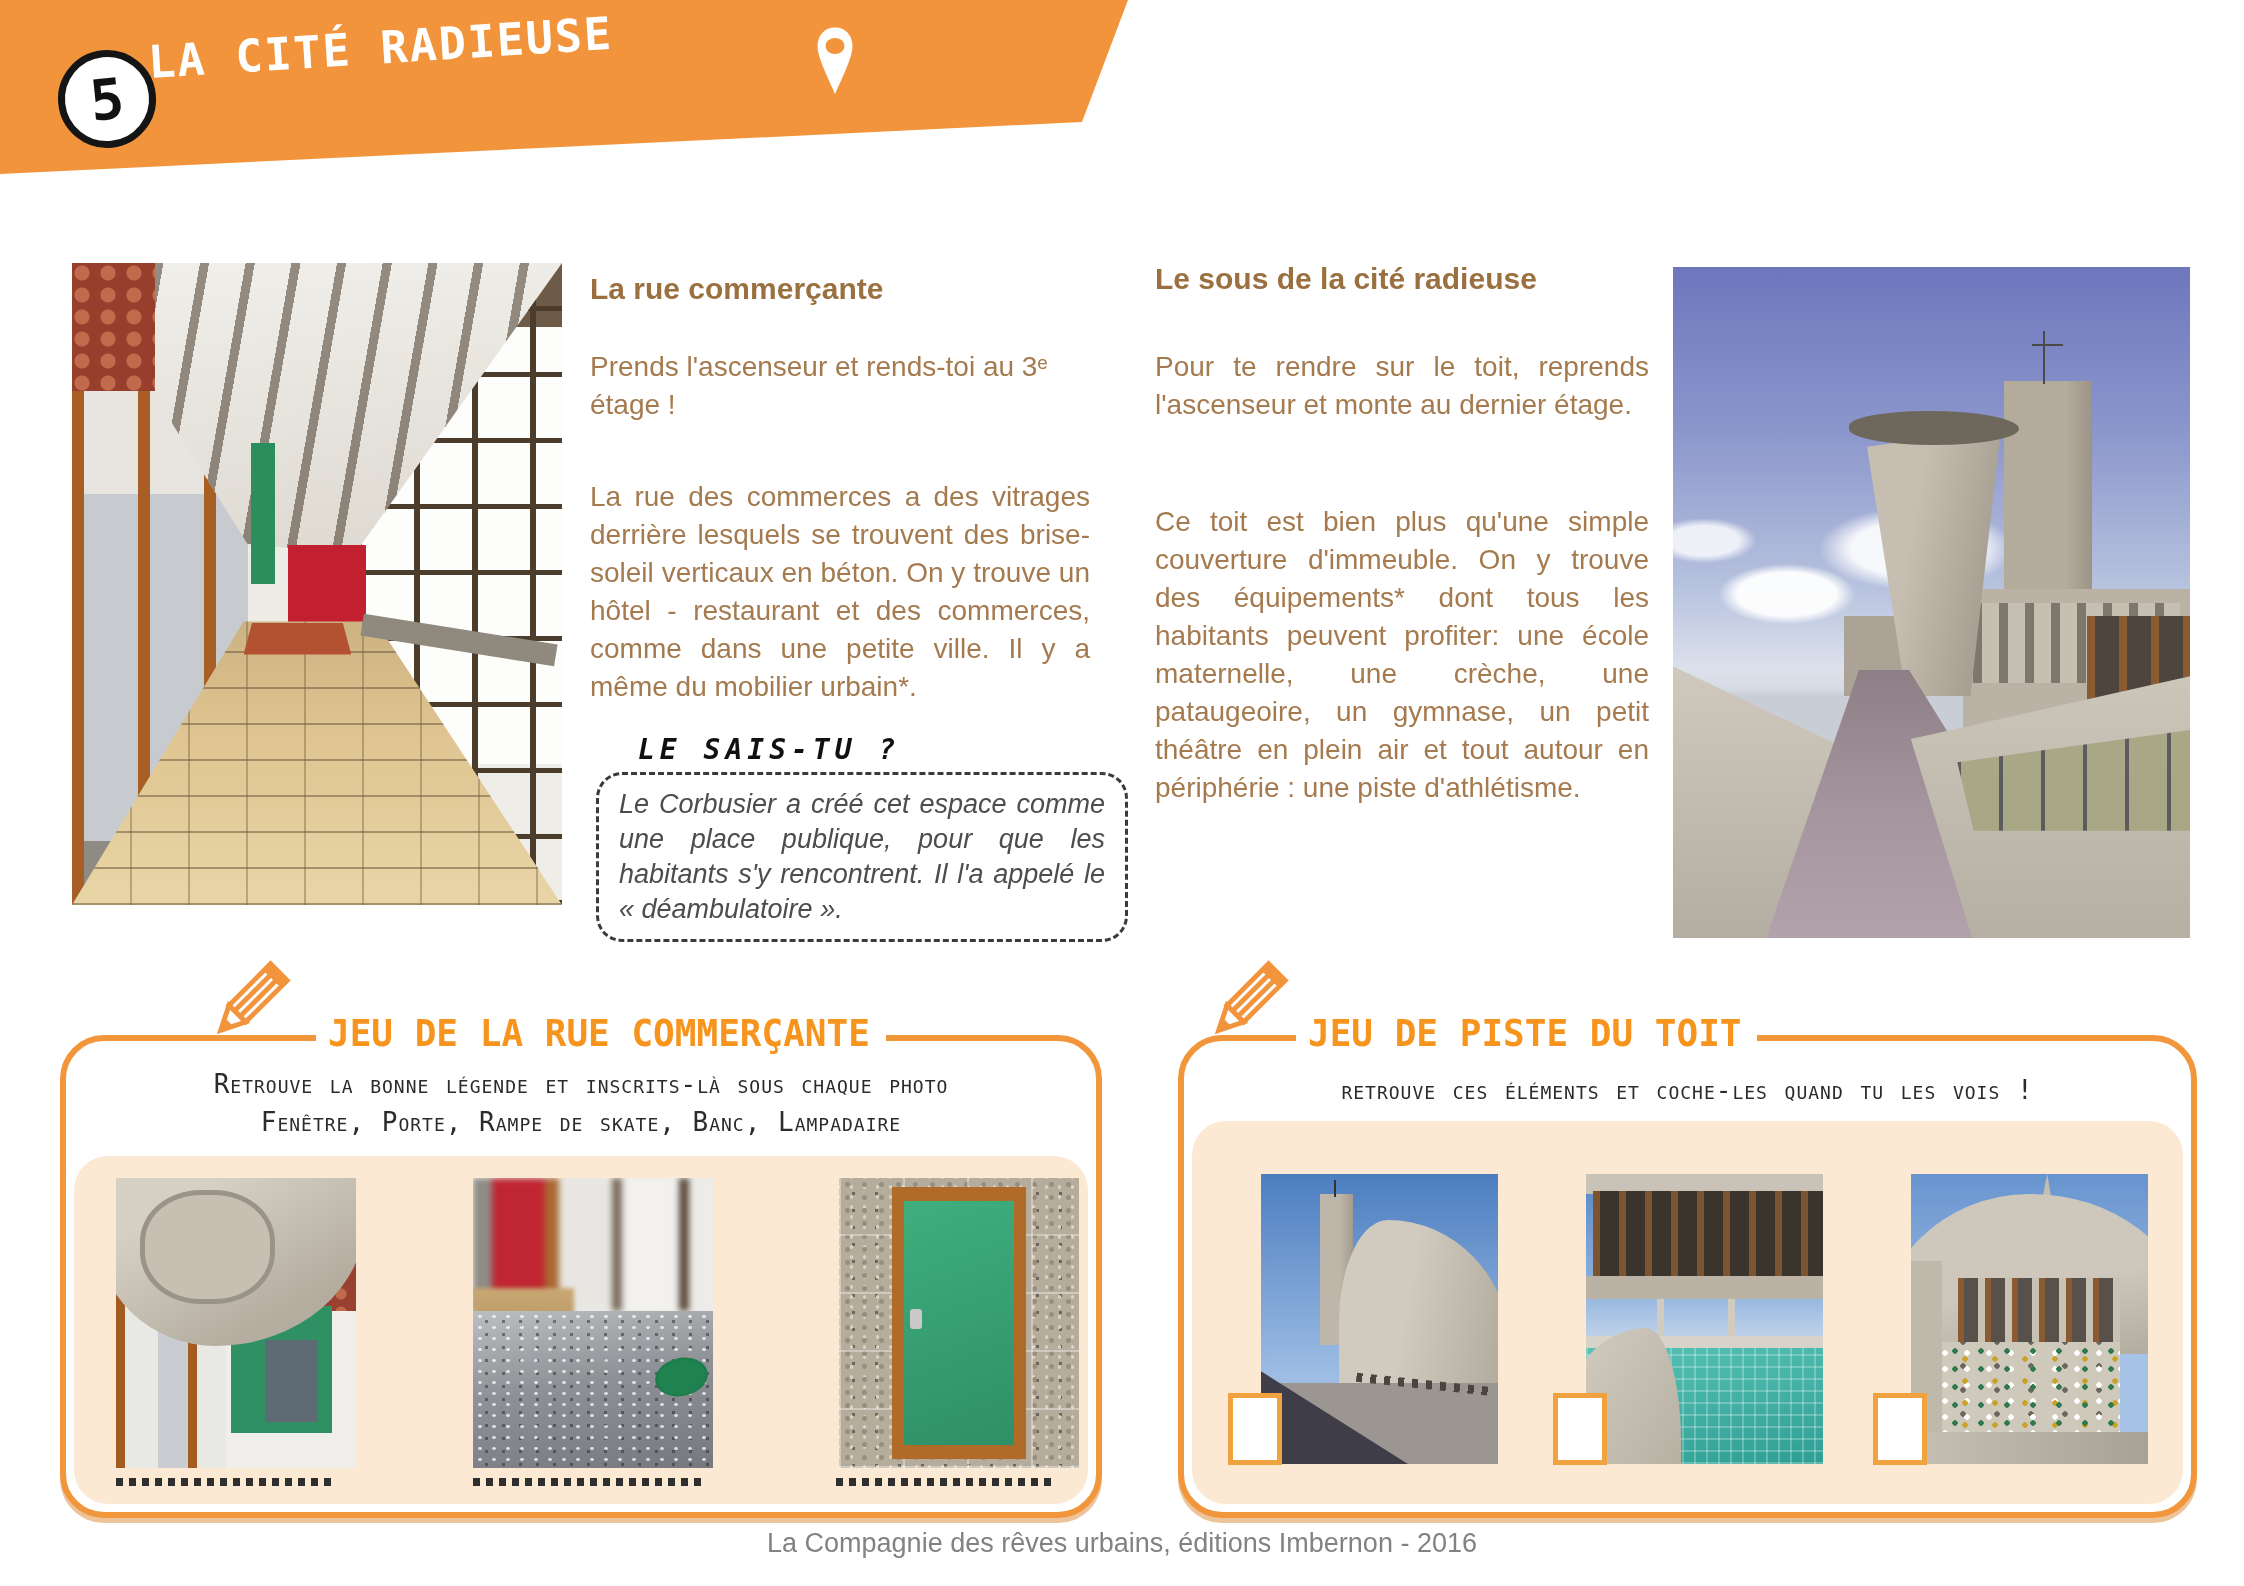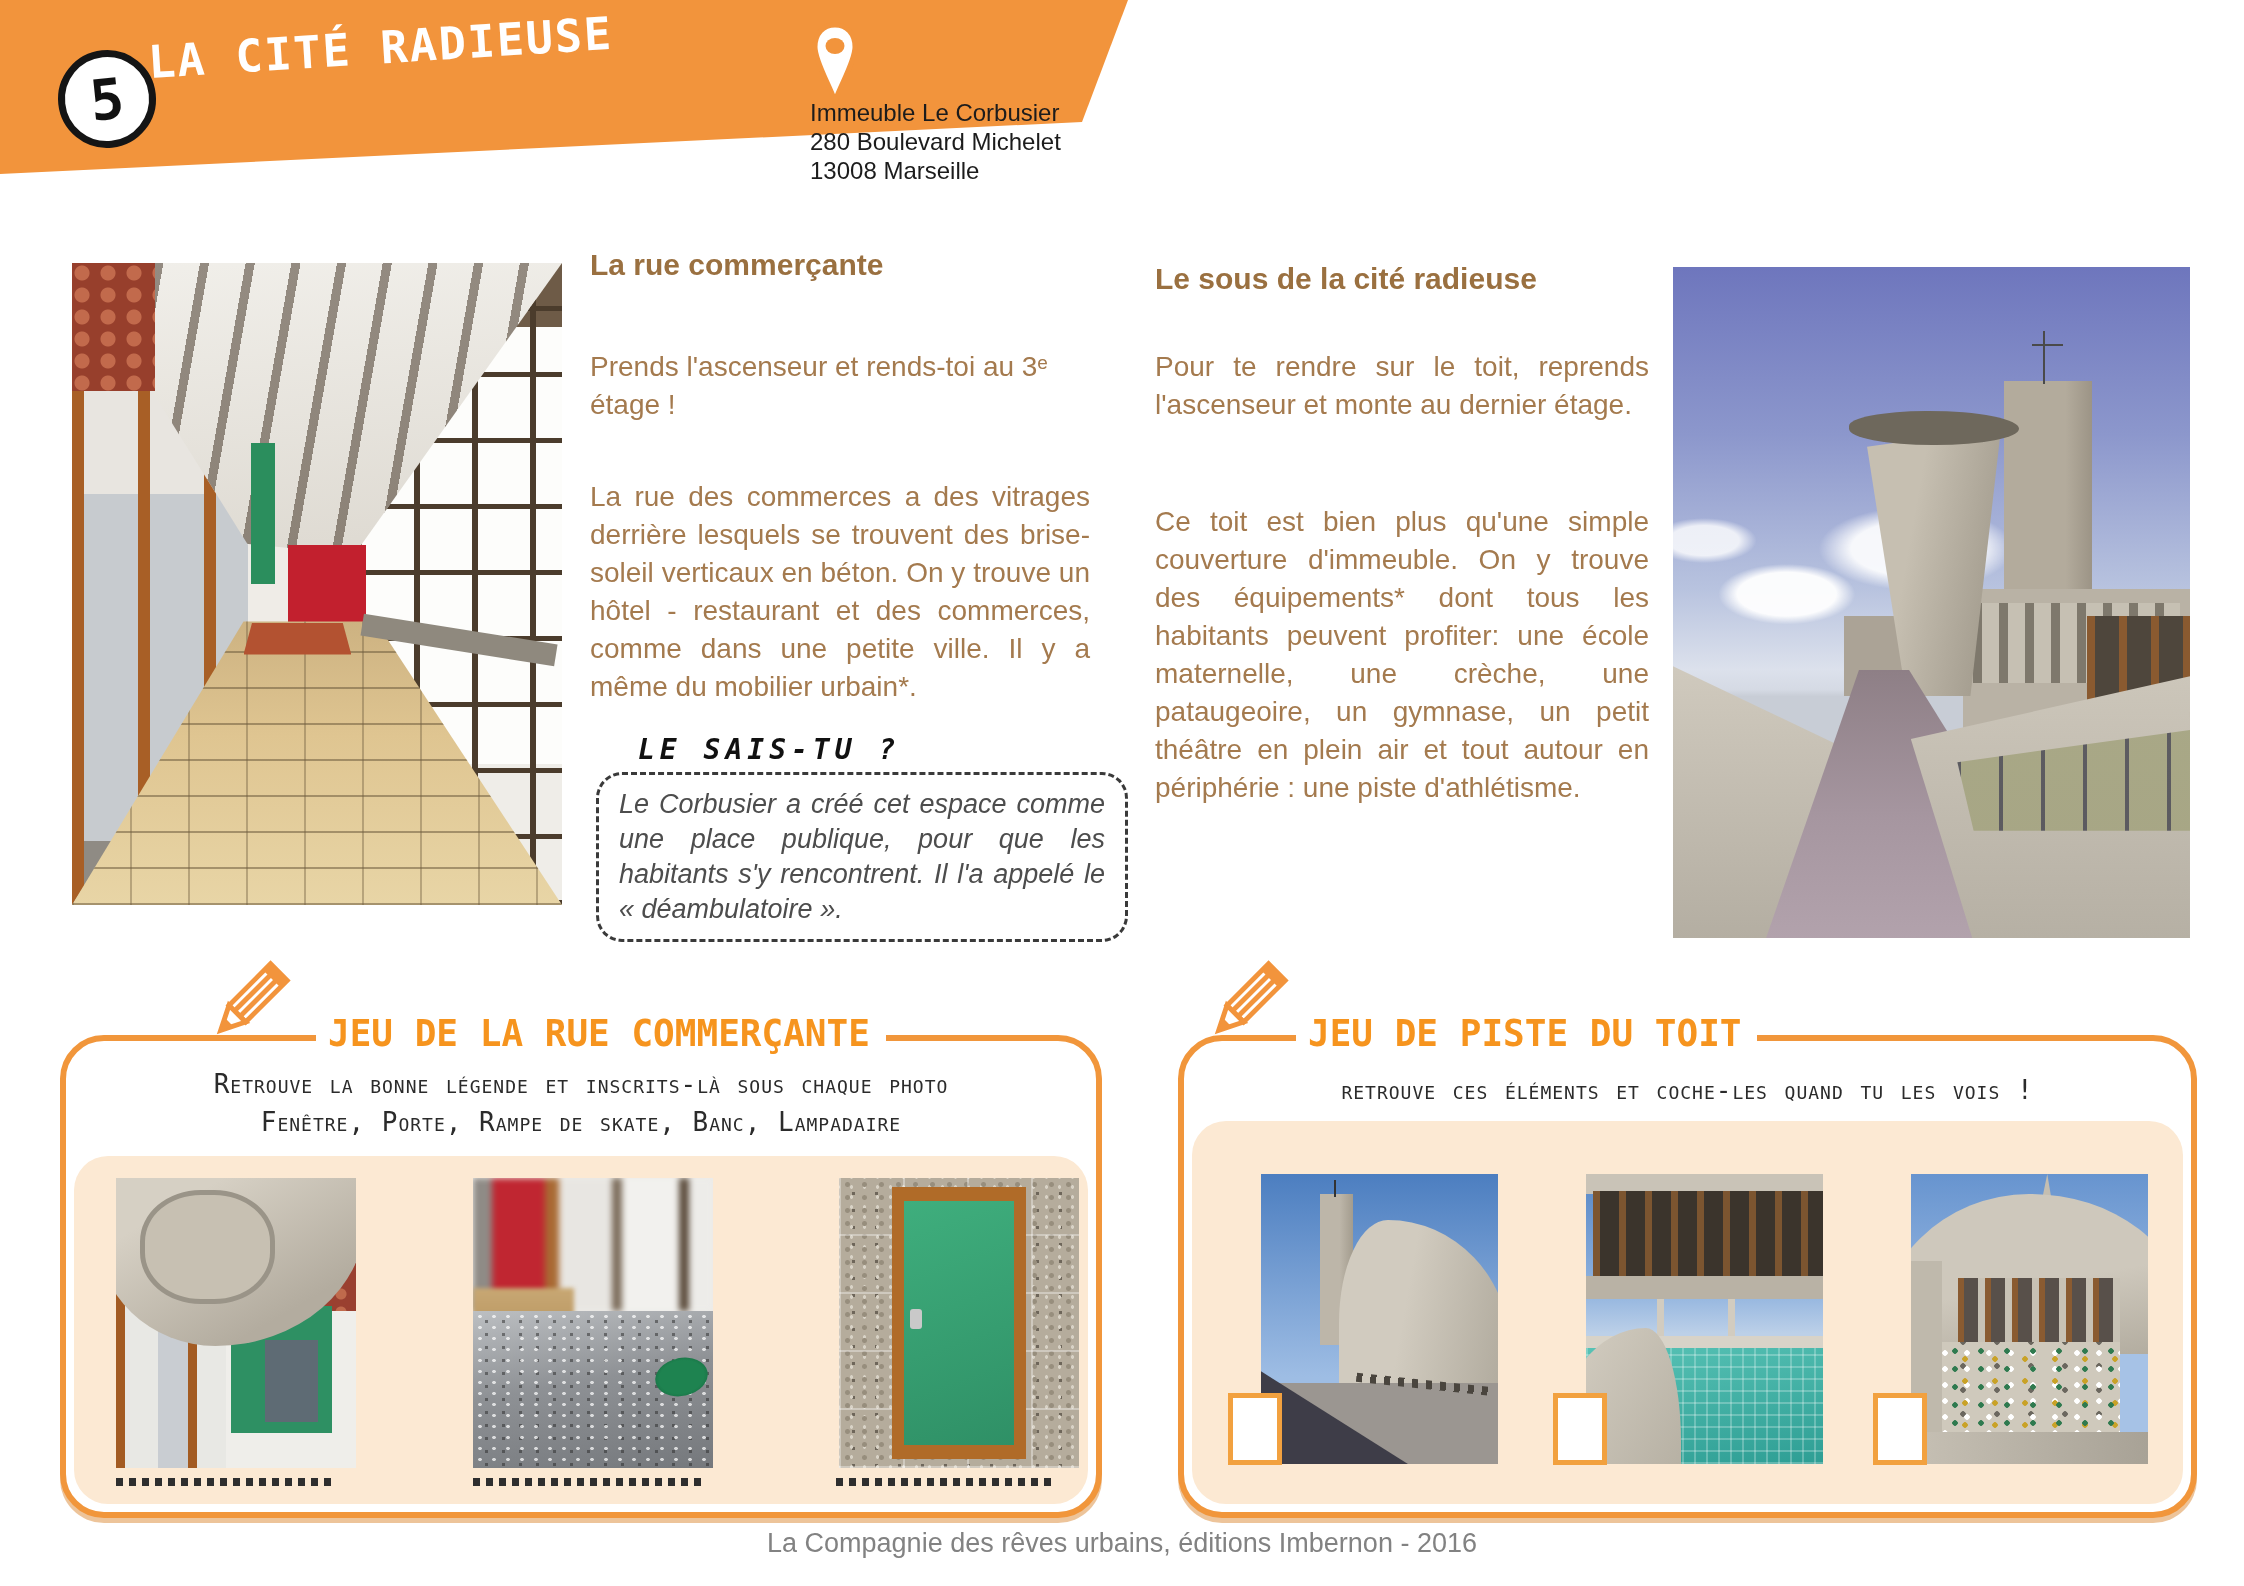--- a/index.html
+++ b/index.html
@@ -192,39 +192,34 @@
   <div class="banner"></div>
   <div class="num-circle">
     <span>5</span>
   </div>
   <div class="banner-title">LA CITÉ RADIEUSE</div>
 
   <svg class="pin" viewBox="0 0 46 84">
     <path d="M23 3 C11 3 3 12 3 25 C3 39 17 62 23 79 C29 62 43 39 43 25 C43 12 35 3 23 3 Z" fill="#fff" stroke="#F2943C" stroke-width="5"></path>
     <ellipse cx="23" cy="24" rx="9.5" ry="8" fill="#F2943C"></ellipse>
   </svg>
-  <div class="address">
-    <div>Immeuble Le Corbusier</div>
-    <div>280 Boulevard Michelet</div>
-    <div>13008 Marseille</div>
-  </div>
 
   <div class="photo" id="ph-corridor">
     <div class="cr-ceiling"></div>
     <div class="cr-wall-left"></div>
     <div class="cr-brick"></div>
     <div class="cr-green"></div>
     <div class="cr-wall-right"></div>
     <div class="cr-red"></div>
     <div class="cr-floor"></div>
     <div class="cr-terra"></div>
     <div class="cr-bench"></div>
   </div>
 
-  <div class="col-heading" style="left:590px;top:248px;width:500px;">La rue commerçante</div>
+  <div class="col-heading" style="left:590px;top:272px;width:500px;">La rue commerçante</div>
   <div class="body-text" style="left:590px;top:340px;width:500px;">Prends l'ascenseur et rends-toi au 3ᵉ étage !</div>
   <div class="body-text justify" style="left:590px;top:470px;width:500px;">La rue des commerces a des vitrages derrière lesquels se trouvent des brise-soleil verticaux en béton. On y trouve un hôtel - restaurant et des commerces, comme dans une petite ville. Il y a même du mobilier urbain*.</div>
   <div class="know-title">LE SAIS-TU ?</div>
   <div class="know-box">Le Corbusier a créé cet espace comme une place publique, pour que les habitants s'y rencontrent. Il l'a appelé le « déambulatoire ».</div>
 
   <div class="col-heading" style="left:1155px;top:262px;width:494px;">Le sous de la cité radieuse</div>
   <div class="body-text justify" style="left:1155px;top:340px;width:494px;">Pour te rendre sur le toit, reprends l'ascenseur et monte au dernier étage.</div>
   <div class="body-text justify" style="left:1155px;top:495px;width:494px;">Ce toit est bien plus qu'une simple couverture d'immeuble. On y trouve des équipements* dont tous les habitants peuvent profiter: une école maternelle, une crèche, une pataugeoire, un gymnase, un petit théâtre en plein air et tout autour en périphérie : une piste d'athlétisme.</div>
 
   <div class="photo" id="ph-roof">

